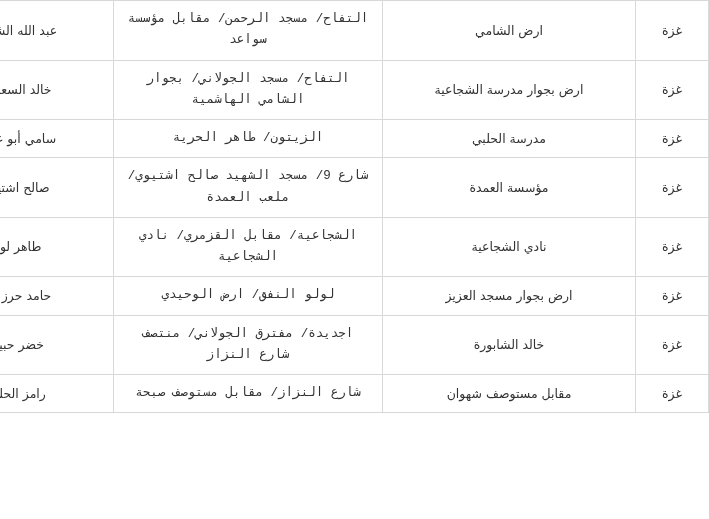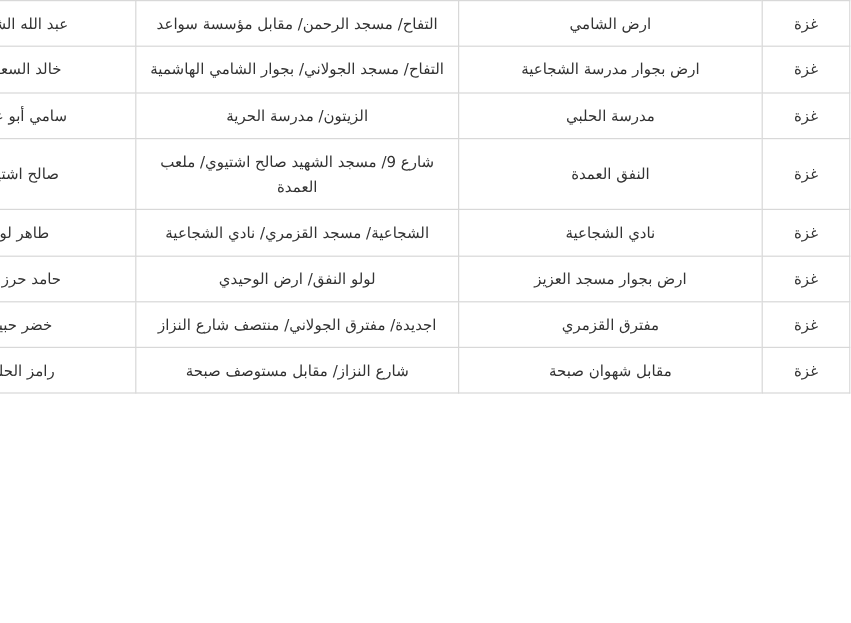--- a/index.html
+++ b/index.html
@@ -34,20 +34,21 @@
     width: 52px;
     text-align: center;
   }
   td.col-place {
     width: 232px;
     text-align: center;
   }
   td.col-address {
     width: 248px;
     text-align: center;
+    font-family: Liberation Mono, monospace;
   }
   td.col-name {
     width: 175px;
     text-align: center;
   }
 </style>
 </head>
 <body>
 
 <table class="data-table">
@@ -60,47 +61,47 @@
     </tr>
     <tr>
       <td class="col-city">غزة</td>
       <td class="col-place">ارض بجوار مدرسة الشجاعية</td>
       <td class="col-address">التفاح/ مسجد الجولاني/ بجوار الشامي الهاشمية</td>
       <td class="col-name">خالد السعودي</td>
     </tr>
     <tr>
       <td class="col-city">غزة</td>
       <td class="col-place">مدرسة الحلبي</td>
-      <td class="col-address">الزيتون/ مدرسة الحرية</td>
+      <td class="col-address">الزيتون/ طاهر الحرية</td>
       <td class="col-name">سامي أبو عجوة</td>
     </tr>
     <tr>
       <td class="col-city">غزة</td>
-      <td class="col-place">النفق العمدة</td>
+      <td class="col-place">مؤسسة العمدة</td>
       <td class="col-address">شارع 9/ مسجد الشهيد صالح اشتيوي/ ملعب العمدة</td>
       <td class="col-name">صالح اشتيوي</td>
     </tr>
     <tr>
       <td class="col-city">غزة</td>
       <td class="col-place">نادي الشجاعية</td>
-      <td class="col-address">الشجاعية/ مسجد القزمري/ نادي الشجاعية</td>
+      <td class="col-address">الشجاعية/ مقابل القزمري/ نادي الشجاعية</td>
       <td class="col-name">طاهر لولو</td>
     </tr>
     <tr>
       <td class="col-city">غزة</td>
       <td class="col-place">ارض بجوار مسجد العزيز</td>
       <td class="col-address">لولو النفق/ ارض الوحيدي</td>
       <td class="col-name">حامد حرز الله</td>
     </tr>
     <tr>
       <td class="col-city">غزة</td>
-      <td class="col-place">مفترق القزمري</td>
+      <td class="col-place">خالد الشابورة</td>
       <td class="col-address">اجديدة/ مفترق الجولاني/ منتصف شارع النزاز</td>
       <td class="col-name">خضر حبيب</td>
     </tr>
     <tr>
       <td class="col-city">غزة</td>
-      <td class="col-place">مقابل شهوان صبحة</td>
+      <td class="col-place">مقابل مستوصف شهوان</td>
       <td class="col-address">شارع النزاز/ مقابل مستوصف صبحة</td>
       <td class="col-name">رامز الحلبي</td>
     </tr>
   </tbody>
 </table>
 
 </body></html>

